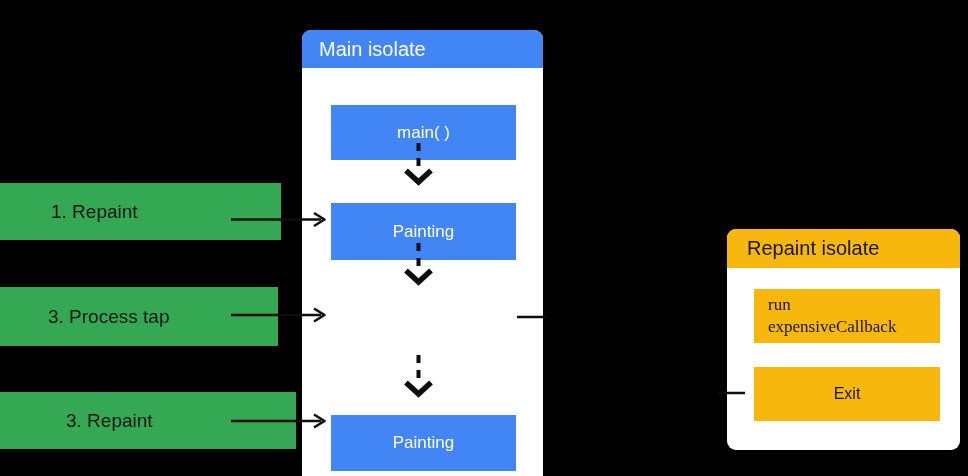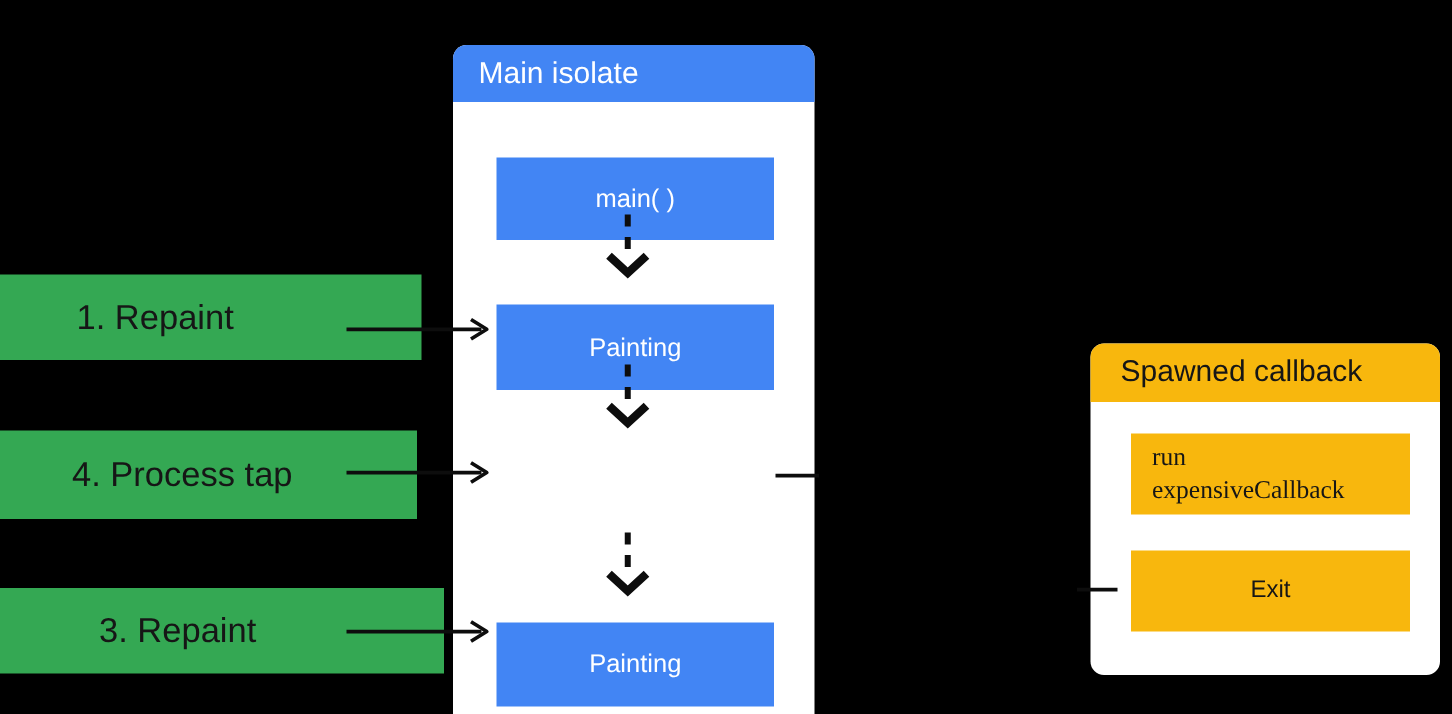--- a/index.html
+++ b/index.html
@@ -36,21 +36,21 @@
   .flow-box.amber { background: var(--amber, #F8B70D); color: var(--text-dark, #161616); font-size: 16px; }
   .flow-box.left-align {
     justify-content: flex-start; text-align: left;
     font-size: 17px; line-height: 22px;
   }
 
   .event-label {
     position: absolute; left: 0; width: 230px;
     background: var(--green, #34A853);
     color: var(--text-dark, #161616);
-    font-size: 23px;
+    font-size: 19px;
     display: flex; align-items: center;
   }
 
   #connector-overlay {
     position: absolute; left: 0; top: 0;
     z-index: 10; pointer-events: none;
   }
   #connector-overlay path { stroke: var(--connector, #0d0d0d); fill: none; }
 </style>
 </head>
@@ -59,25 +59,25 @@
 <div id="canvas">
 
   <div class="panel" style="left:302px; top:10px; width:241px; height:457px;margin-top:20px;">
     <div class="panel-header blue" style="height:38px; padding-left:17px;">Main isolate</div>
     <div class="flow-box blue" style="left:29px; top:75px; width:185px; height:55px;">main( )</div>
     <div class="flow-box blue" style="left:29px; top:173px; width:185px; height:57px;">Painting</div>
     <div class="flow-box blue" style="left:29px; top:385px; width:185px; height:56px;">Painting</div>
   </div>
 
   <div class="event-label" style="top:183px; height:57px; padding-left:51px;">1. Repaint</div>
-  <div class="event-label" style="top:287px; height:59px; padding-left:48px;">4. Process tap</div>
+  <div class="event-label" style="top:287px; height:59px; padding-left:48px;">3. Process tap</div>
   <div class="event-label" style="top:392px; height:57px; padding-left:66px;">3. Repaint</div>
 
   <div class="panel" style="left:727px; top:229px; width:233px; height:221px;">
-    <div class="panel-header amber" style="height:39px; padding-left:20px;">Spawned callback</div>
+    <div class="panel-header amber" style="height:39px; padding-left:20px;">Repaint isolate</div>
     <div class="flow-box amber left-align" style="left:27px; top:60px; width:172px; height:54px; padding-left:14px;font-family:Liberation Serif, serif;">run
 expensiveCallback</div>
     <div class="flow-box amber" style="left:27px; top:138px; width:186px; height:54px;">Exit</div>
   </div>
 
   <svg id="connector-overlay" width="968" height="476" viewBox="0 0 968 476">
 
     <path d="M231 219.5 H321" stroke-width="2.5"></path>
     <path d="M314 213 L324.5 219.5 L314 226" stroke-width="2.5" stroke-linejoin="round"></path>
     <path d="M231 315 H321" stroke-width="2.5"></path>

